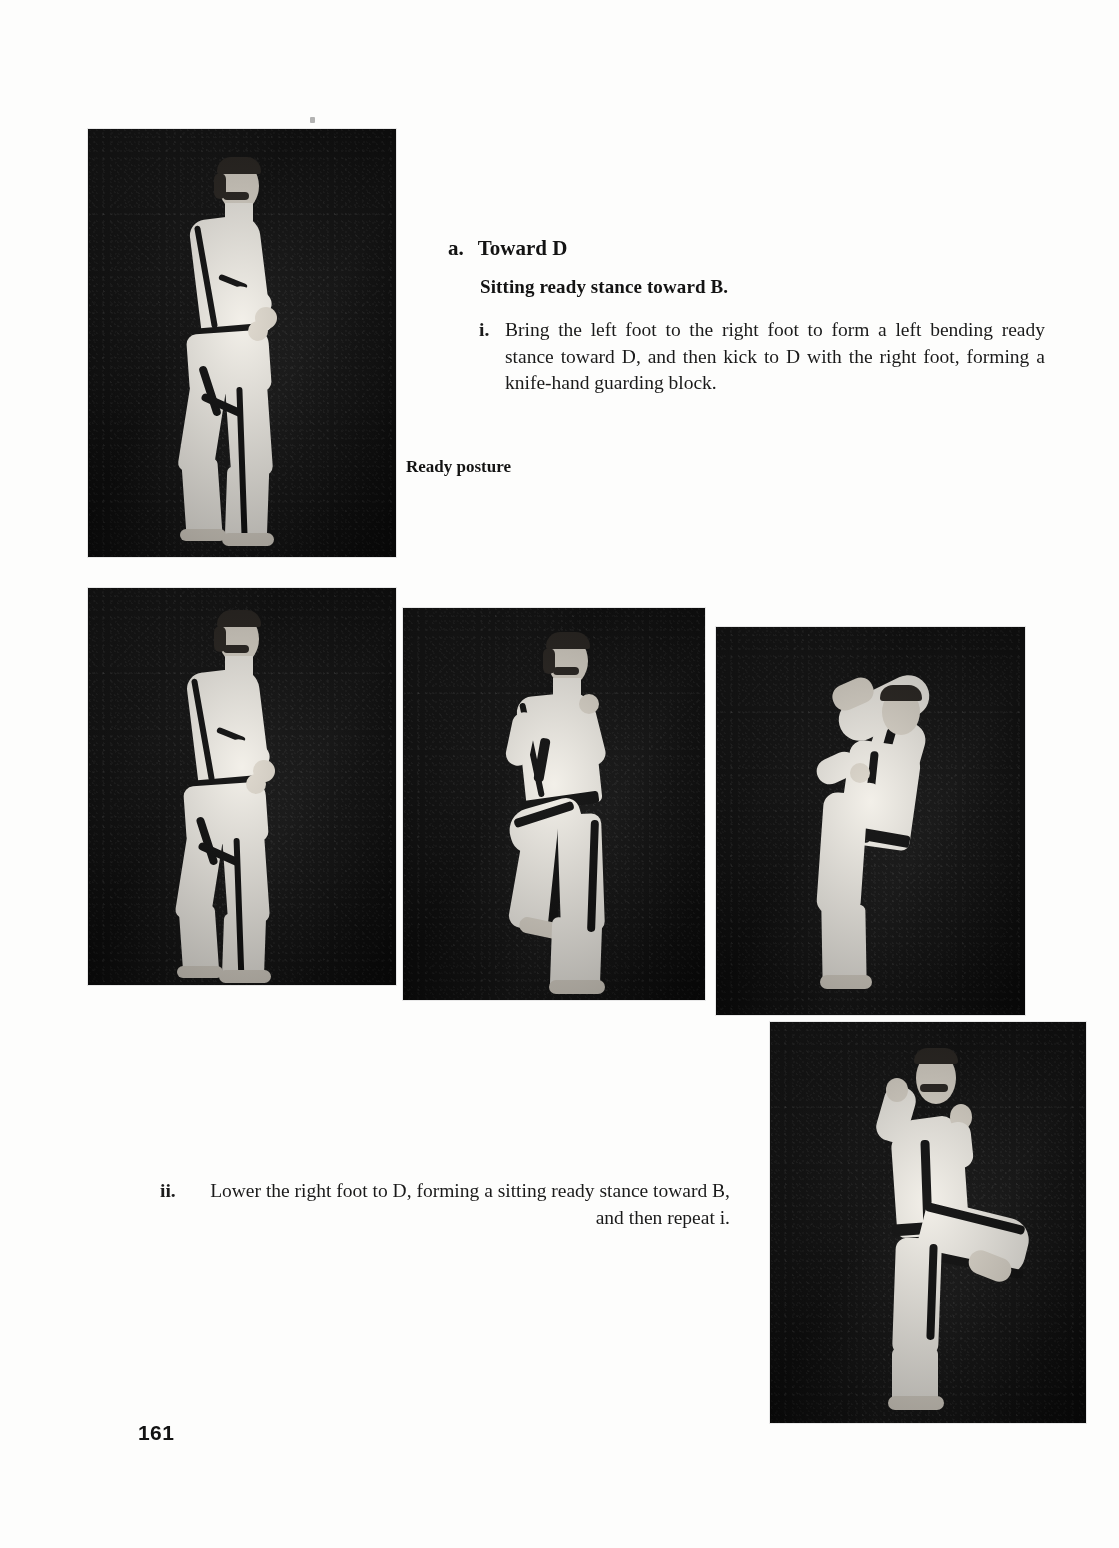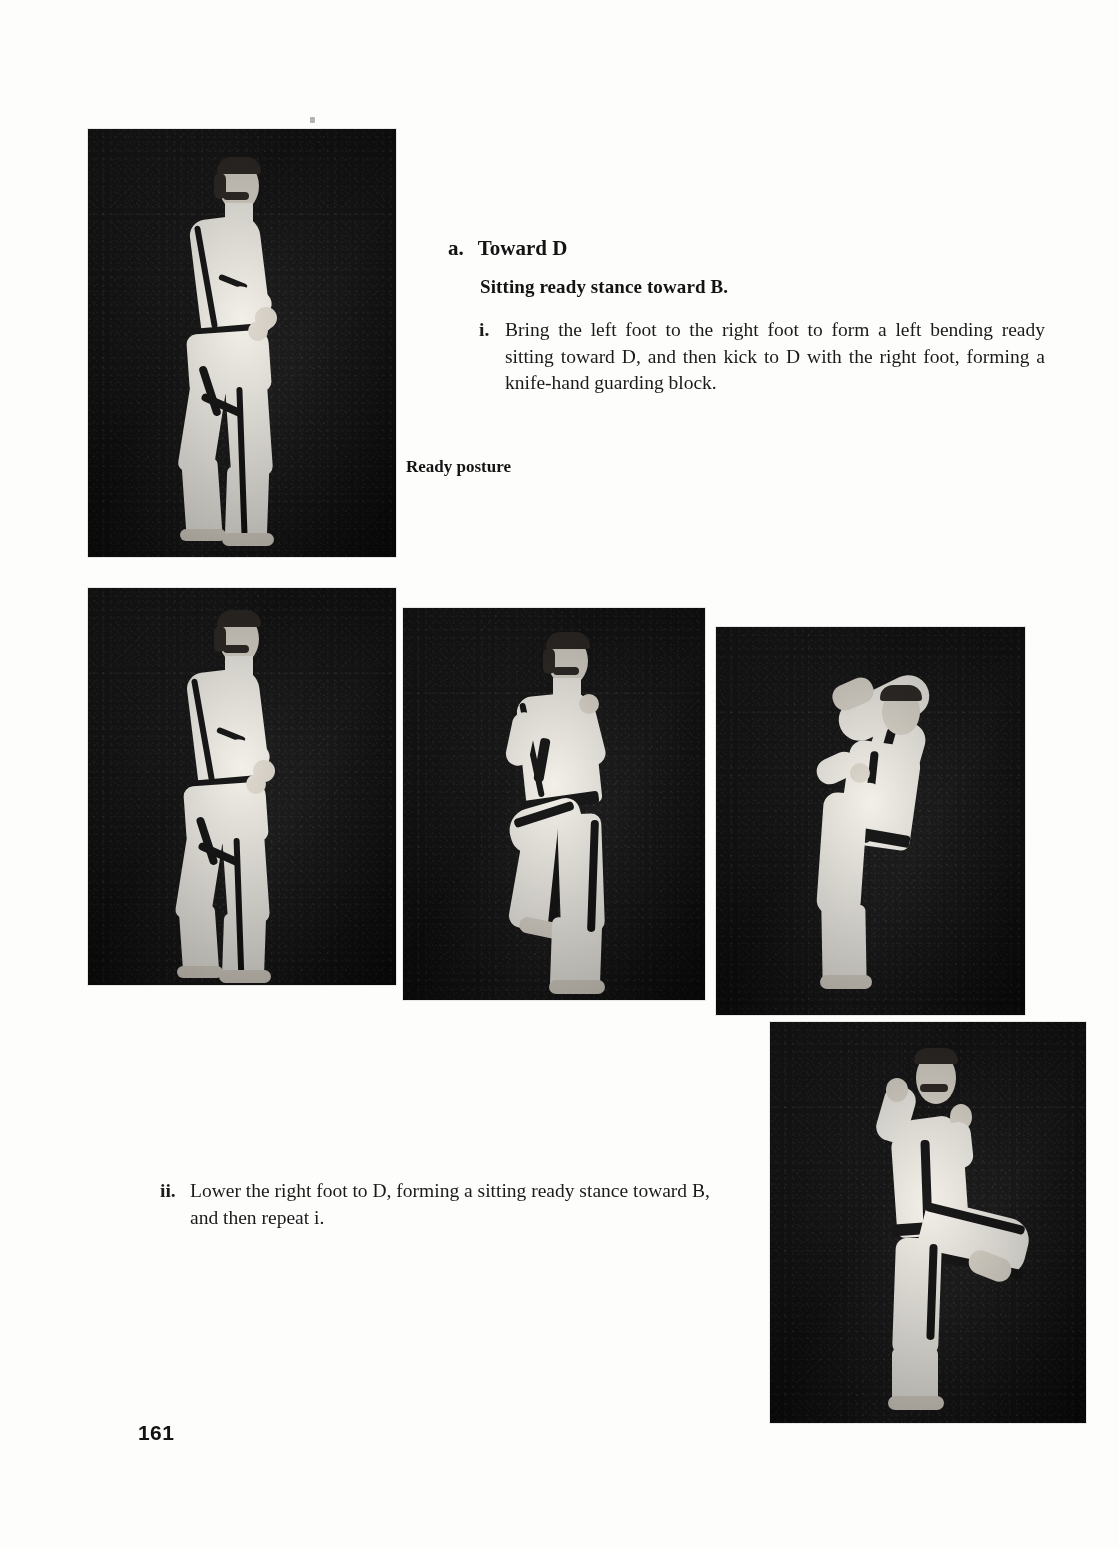--- a/index.html
+++ b/index.html
@@ -284,25 +284,25 @@
 
 
   <div class="txt sub-stance" style="left:480px; top:276px; width:560px;">Sitting ready stance toward B.</div>
 
   <div class="txt" style="left:448px; top:236px; width:600px;">
     <span class="sub-a">a.</span><span style="display:inline-block; width:14px;"></span><span class="sub-a">Toward D</span>
   </div>
 
   <div class="txt body-item" style="left:479px; top:317px; width:566px; padding-left:26px; box-sizing:border-box; text-align:justify;">
     <span class="mark">i.</span>
-    <span class="bodytext">Bring the left foot to the right foot to form a left bending ready sitting toward D, and then kick to D with the right foot, forming a knife-hand guarding block.</span>
+    <span class="bodytext">Bring the left foot to the right foot to form a left bending ready stance toward D, and then kick to D with the right foot, forming a knife-hand guarding block.</span>
   </div>
 
   <div class="txt caption" style="left:406px; top:457px;">Ready posture</div>
 
-  <div class="txt body-item" style="left:160px; top:1178px; width:570px; padding-left:30px; box-sizing:border-box;">
+  <div class="txt body-item" style="left:160px; top:1178px; width:570px; padding-left:30px; box-sizing:border-box;text-align:right;">
     <span class="mark">ii.</span>
     <span class="bodytext">Lower the right foot to D, forming a sitting ready stance toward B, and then repeat i.</span>
   </div>
 
   <div class="txt folio" style="left:138px; top:1421px;">161</div>
 
 </div>
 
 </body></html>

